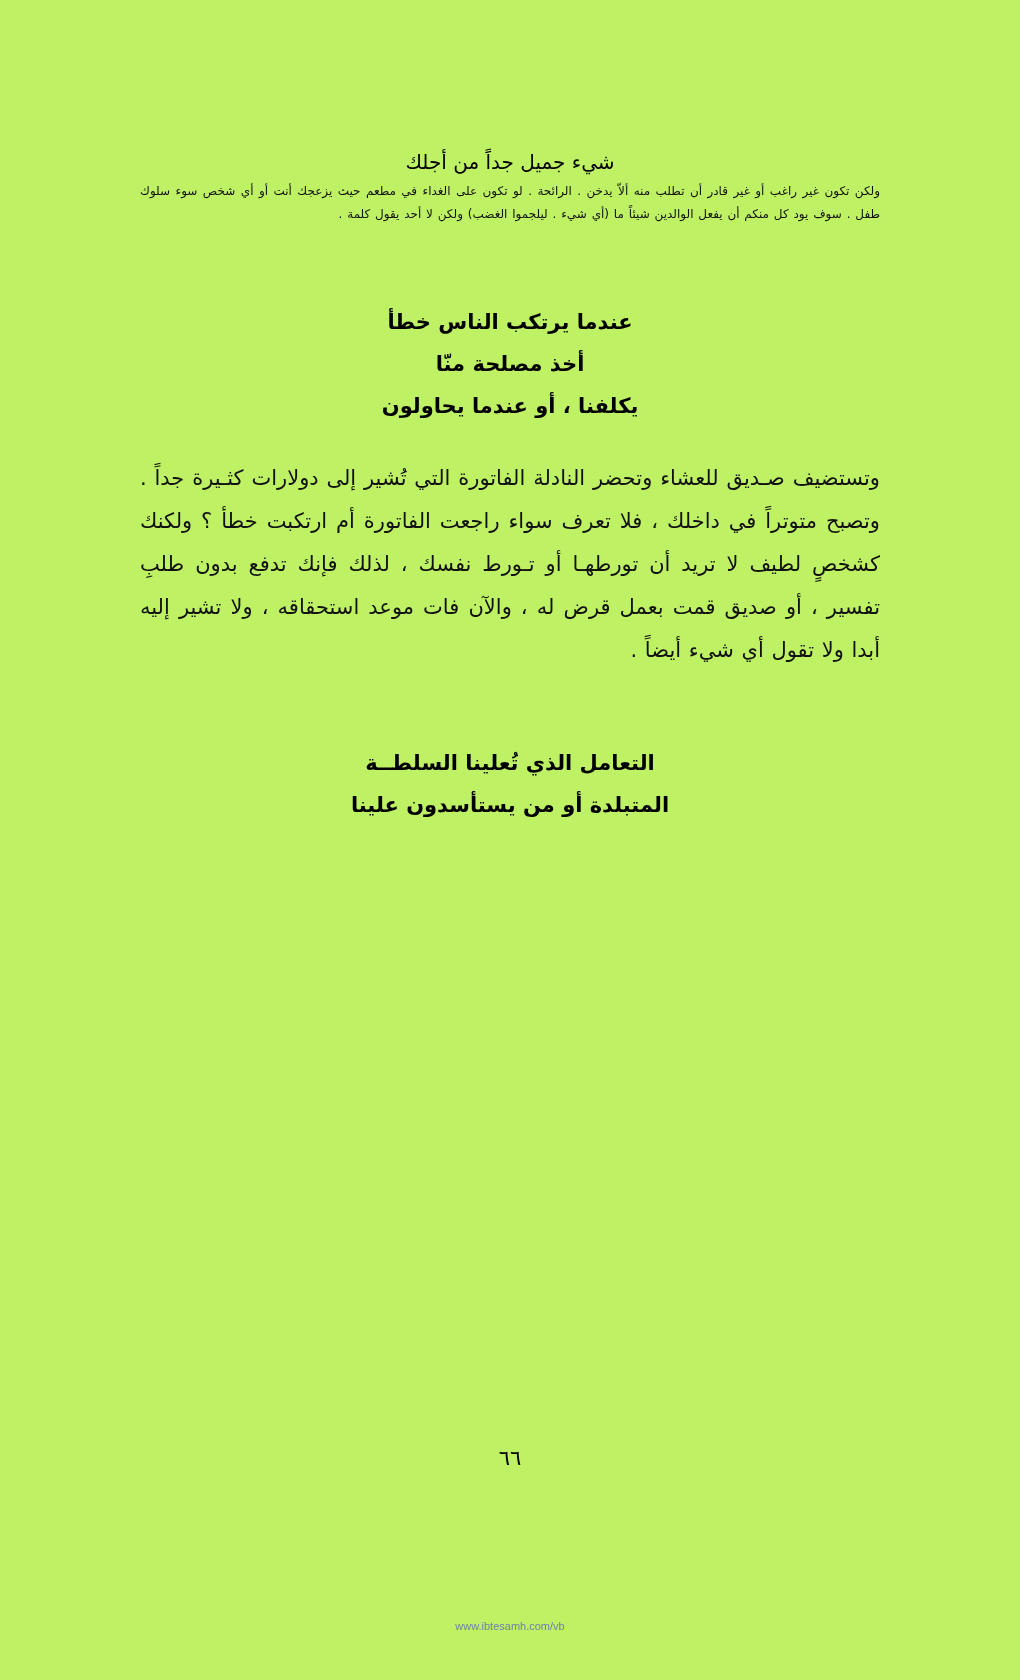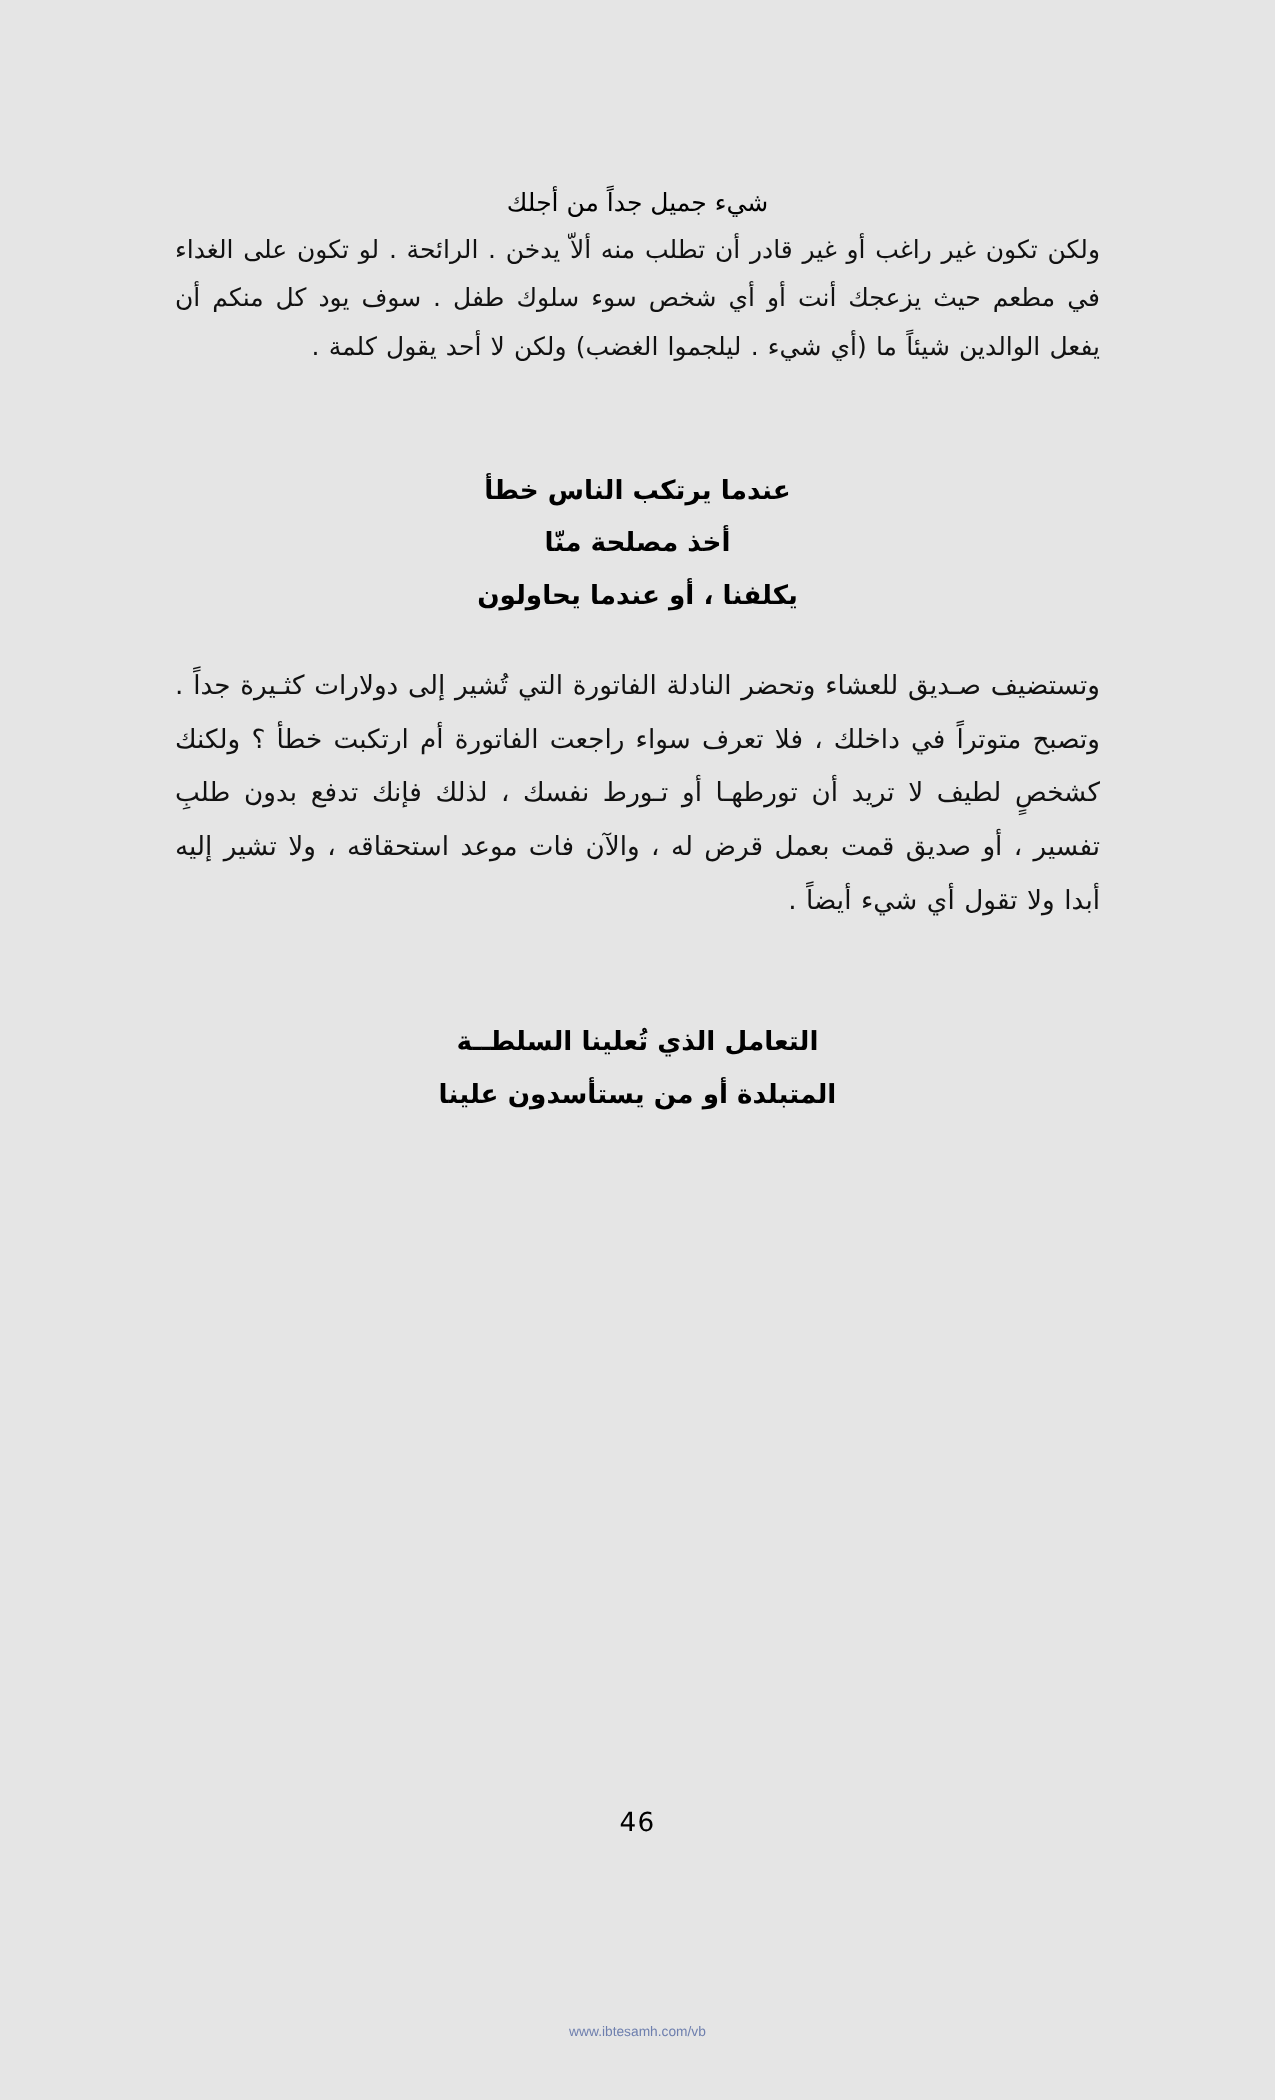--- a/index.html
+++ b/index.html
@@ -11,21 +11,21 @@
     width: 1020px;
     height: 1680px;
     position: relative;
     font-family: "DejaVu Sans", "Liberation Sans", sans-serif;
     color: #000000;
     overflow: hidden;
   }
   .page {
     position: absolute;
     inset: 0;
-    background: #e5e5e5;
+    background: #bef264;
   }
   .content {
     position: absolute;
     top: 150px;
     left: 140px;
     right: 140px;
     direction: rtl;
     text-align: right;
   }
 
@@ -33,21 +33,21 @@
   .para {
     font-size: 20.5px;
     line-height: 1.95;
     text-align: justify;
     text-justify: inter-word;
     word-spacing: 1px;
     margin: 0 0 14px 0;
     color: #111;
   }
   .para.first-block {
-    font-size: 20px;
+    font-size: 12px;
     line-height: 1.95;
   }
   .para.body-block {
     font-size: 21px;
     line-height: 2.05;
     letter-spacing: 0px;
   }
 
   
   .heading {
@@ -129,17 +129,17 @@
     <div class="heading heading-block tight">
       <span class="line">التعامل الذي تُعلينا السلطــة</span>
       <span class="line">المتبلدة أو من يستأسدون علينا</span>
     </div>
 
     <div class="spacer-sm"></div>
 
 
   </div>
 
-  <div class="page-number">46</div>
+  <div class="page-number">٦٦</div>
 
   <div class="footer-url">www.ibtesamh.com/vb</div>
 
 </div>
 
 </body></html>

